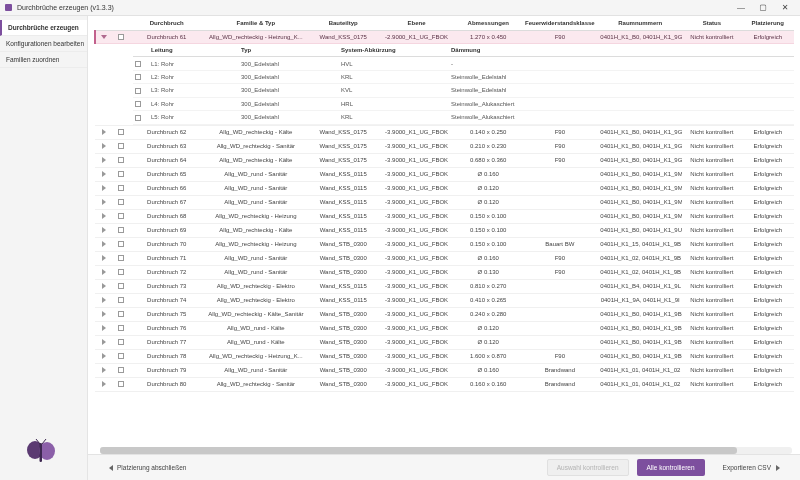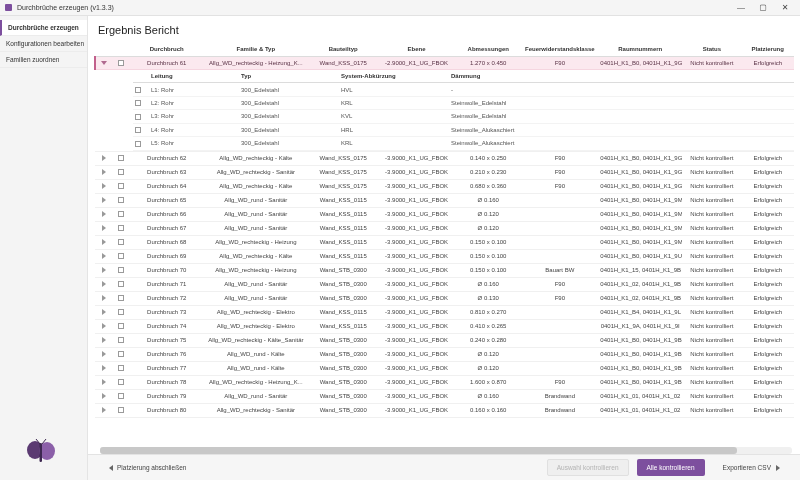--- a/index.html
+++ b/index.html
@@ -302,23 +302,20 @@
           <ellipse cx="9" cy="12" rx="8" ry="9" fill="#5b3a72"></ellipse>
           <ellipse cx="21" cy="13" rx="8" ry="9" fill="#8b5fa8"></ellipse>
           <rect x="13.5" y="5" width="2.5" height="19" rx="1.2" fill="#3d2750"></rect>
           <path d="M14 6 L10 1" stroke="#3d2750" stroke-width="1" fill="none"></path>
           <path d="M16 6 L20 1" stroke="#3d2750" stroke-width="1" fill="none"></path>
         </svg>
       </div>
     </div>
 
     <div class="main">
-      <div class="main-header">
-        <div class="main-title">Ergebnis Bericht</div>
-      </div>
 
       <div class="table-wrap">
         <table class="grid">
           <colgroup>
             <col class="col-exp">
               <col class="col-chk">
             <col style="width:10.5%">
               <col style="width:15%">
               <col style="width:10%">
             <col style="width:11%">

